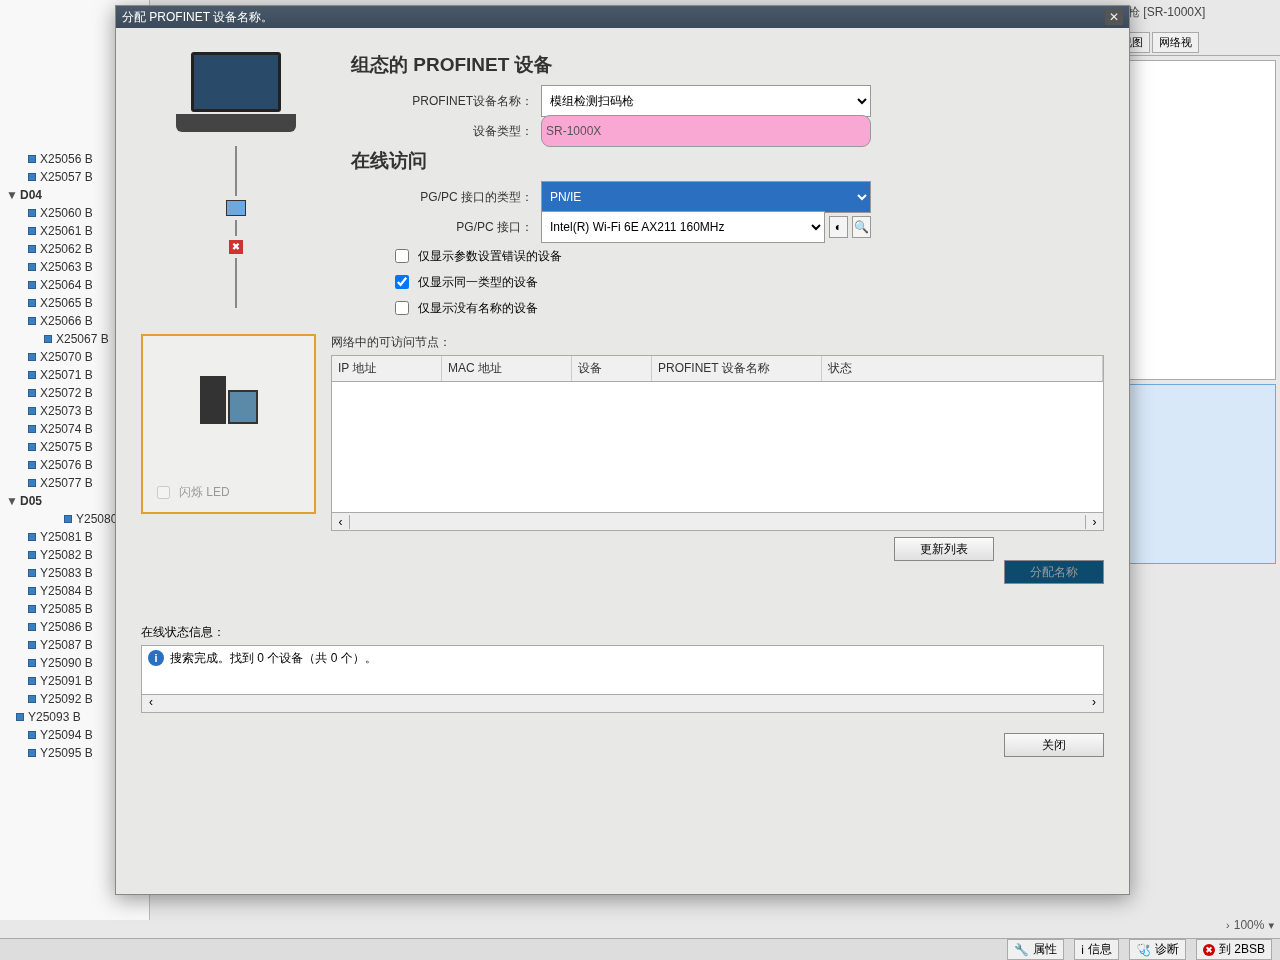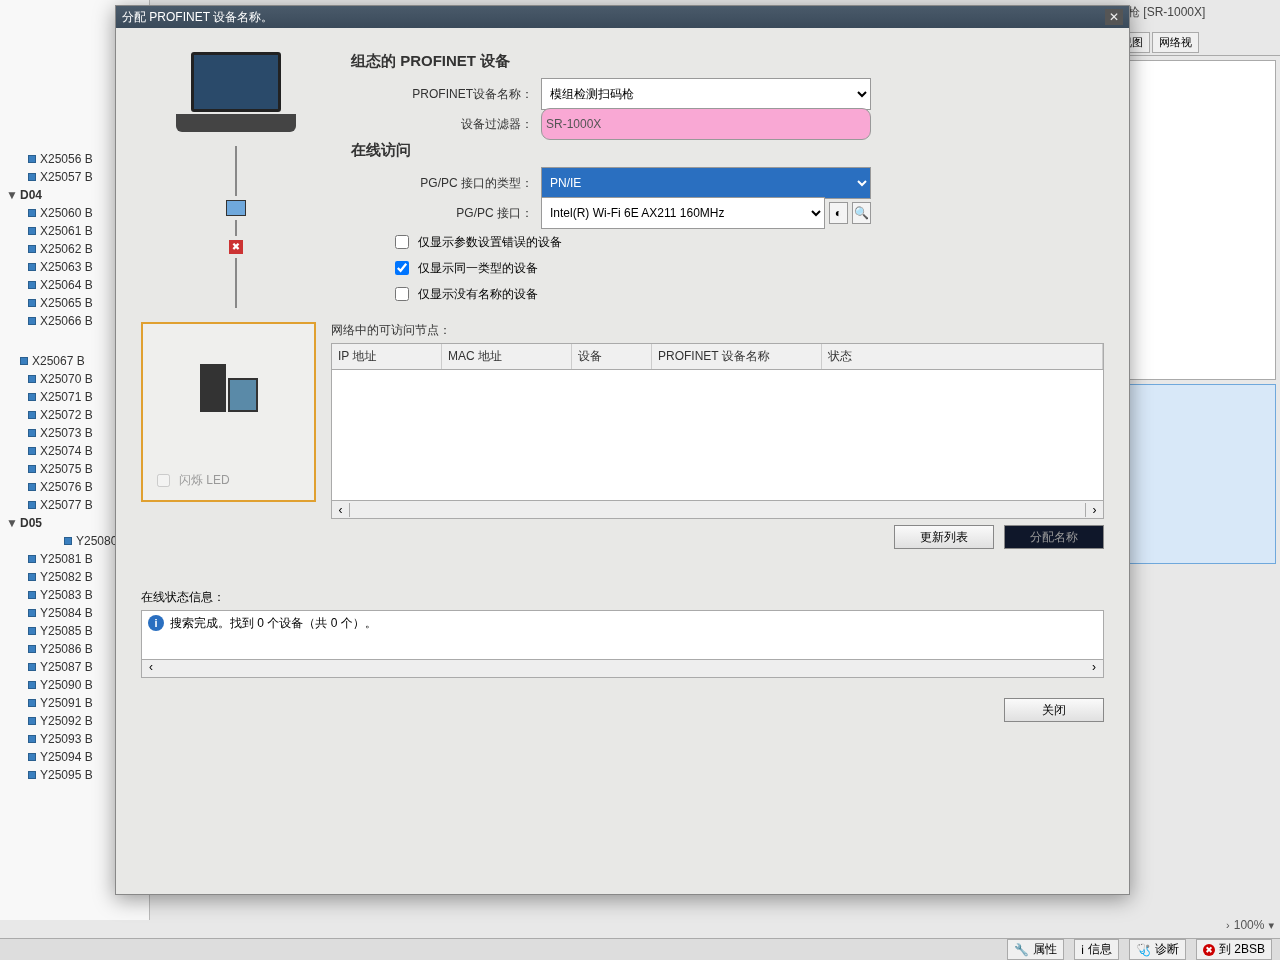--- a/index.html
+++ b/index.html
@@ -21,21 +21,21 @@
   .bottombar .ierr { width:12px;height:12px;border-radius:50%;background:#c00;color:#fff;display:inline-flex;align-items:center;justify-content:center;font-size:9px;}
 
   
   .dlg { position:absolute; left:115px; top:5px; width:1015px; height:890px; background:#e8e8e6; border:1px solid #888; box-shadow:0 4px 20px rgba(0,0,0,.4); }
   .dlg-title { height:22px; background:linear-gradient(#4a5a6a,#3a4a5a); color:#fff; display:flex; align-items:center; padding:0 6px; justify-content:space-between; }
   .dlg-title .x { width:18px;height:16px;background:#555;color:#eee;display:flex;align-items:center;justify-content:center;cursor:pointer;}
   .dlg-body { padding:20px 25px; display:flex; flex-direction:column; height:calc(100% - 22px); }
   .top-row { display:flex; gap:20px; }
   .laptop-pane { width:190px; display:flex; flex-direction:column; align-items:center; }
   .form-pane { flex:1; }
-  h3.sec { font-size:15px; color:#333; margin:4px 0 10px 0; font-weight:bold; }
+  h3.sec { font-size:19px; color:#333; margin:4px 0 10px 0; font-weight:bold; }
   .frow { display:flex; align-items:center; margin:4px 0; height:26px; }
   .frow label { width:190px; text-align:right; padding-right:8px; color:#333; }
   .frow .ctl { flex:1; max-width:330px; display:flex; align-items:center; gap:4px; }
   select, input[type=text] { width:100%; height:32px; border:1px solid #999; background:#fff; padding:0 4px; font-size:12px; }
   input[readonly]{ background:#f9a8d4; color:#555;border-radius:9px;}
   .sel-blue { background:#2a6fc0; color:#fff; }
   .ibtn { width:22px;height:22px;border:1px solid #999;background:#f4f4f4;display:flex;align-items:center;justify-content:center;cursor:pointer;}
   .chk-row { display:flex; align-items:center; gap:6px; margin:6px 0 6px 40px; }
   .chk-row input { width:14px;height:14px;}
 
@@ -50,21 +50,21 @@
   .table-label { color:#333; margin-bottom:4px; }
   .grid { border:1px solid #aaa; background:#fff; }
   .ghead { display:flex; background:#f0f0f0; border-bottom:1px solid #aaa; }
   .ghead div { padding:4px 6px; border-right:1px solid #ccc; font-size:12px; color:#333; }
   .gbody { height:130px; background:#fff; }
   .gscroll { display:flex; align-items:center; border-top:1px solid #aaa; background:#eee; height:18px;}
   .gscroll .ar { width:18px;text-align:center;border-right:1px solid #aaa;cursor:pointer;}
   .gscroll .ar.r { border-left:1px solid #aaa;border-right:none;margin-left:auto;}
   .btns-row { display:flex; justify-content:flex-end; gap:10px; margin-top:6px; }
   .pbtn { min-width:100px; height:24px; border:1px solid #888; background:linear-gradient(#fafafa,#e0e0e0); cursor:pointer; }
-  .pbtn[disabled]{ color:#999; background:#0f172a; }
+  .pbtn[disabled]{ color:#999; background:#0c4a6e;margin-top:23px; }
 
   .status-area { margin-top:40px; }
   .status-box { border:1px solid #aaa; background:#fff; height:50px; padding:4px 6px; display:flex; align-items:flex-start; gap:6px;}
   .iinfo { width:16px;height:16px;border-radius:50%;background:#2a6fc0;color:#fff;display:inline-flex;align-items:center;justify-content:center;font-weight:bold;font-size:11px;}
   .hscroll { display:flex; border:1px solid #aaa; border-top:none; height:18px; background:#eee;}
   .hscroll .ar{width:18px;text-align:center;cursor:pointer;}
   .dlg-foot { display:flex; justify-content:flex-end; margin-top:20px; }
 
   
   .laptop { width:120px;height:90px;position:relative;margin-top:4px;}
@@ -117,21 +117,21 @@
         <span>X25064 B</span>
       </div>
       <div class="node" style="padding-left: 28px;">
         <span class="sq"></span>
         <span>X25065 B</span>
       </div>
       <div class="node" style="padding-left: 28px;">
         <span class="sq"></span>
         <span>X25066 B</span>
       </div>
-      <div class="node" style="padding-left: 20px; margin-top: 22px;">
+      <div class="node" style="padding-left: 44px;">
         <span class="sq"></span>
         <span>X25067 B</span>
       </div>
       <div class="node" style="padding-left: 28px;">
         <span class="sq"></span>
         <span>X25070 B</span>
       </div>
       <div class="node" style="padding-left: 28px;">
         <span class="sq"></span>
         <span>X25071 B</span>
@@ -203,21 +203,21 @@
         <span>Y25090 B</span>
       </div>
       <div class="node" style="padding-left: 28px;">
         <span class="sq"></span>
         <span>Y25091 B</span>
       </div>
       <div class="node" style="padding-left: 28px;">
         <span class="sq"></span>
         <span>Y25092 B</span>
       </div>
-      <div class="node" style="padding-left: 28px;">
+      <div class="node" style="padding-left: 16px;">
         <span class="sq"></span>
         <span>Y25093 B</span>
       </div>
       <div class="node" style="padding-left: 28px;">
         <span class="sq"></span>
         <span>Y25094 B</span>
       </div>
       <div class="node" style="padding-left: 28px;">
         <span class="sq"></span>
         <span>Y25095 B</span>
@@ -257,21 +257,21 @@
       </div>
       <div class="form-pane">
         <h3 class="sec">组态的 PROFINET 设备</h3>
         <div class="frow">
           <label>PROFINET设备名称：</label>
           <div class="ctl">
               <select><option>模组检测扫码枪</option></select>
             </div>
         </div>
         <div class="frow">
-          <label>设备过滤器：</label>
+          <label>设备类型：</label>
           <div class="ctl">
               <input type="text" readonly="" value="SR-1000X" style="">
             </div>
         </div>
         <h3 class="sec">在线访问</h3>
         <div class="frow">
           <label>PG/PC 接口的类型：</label>
           <div class="ctl">
               <select class="sel-blue"><option>PN/IE</option></select>
             </div>

